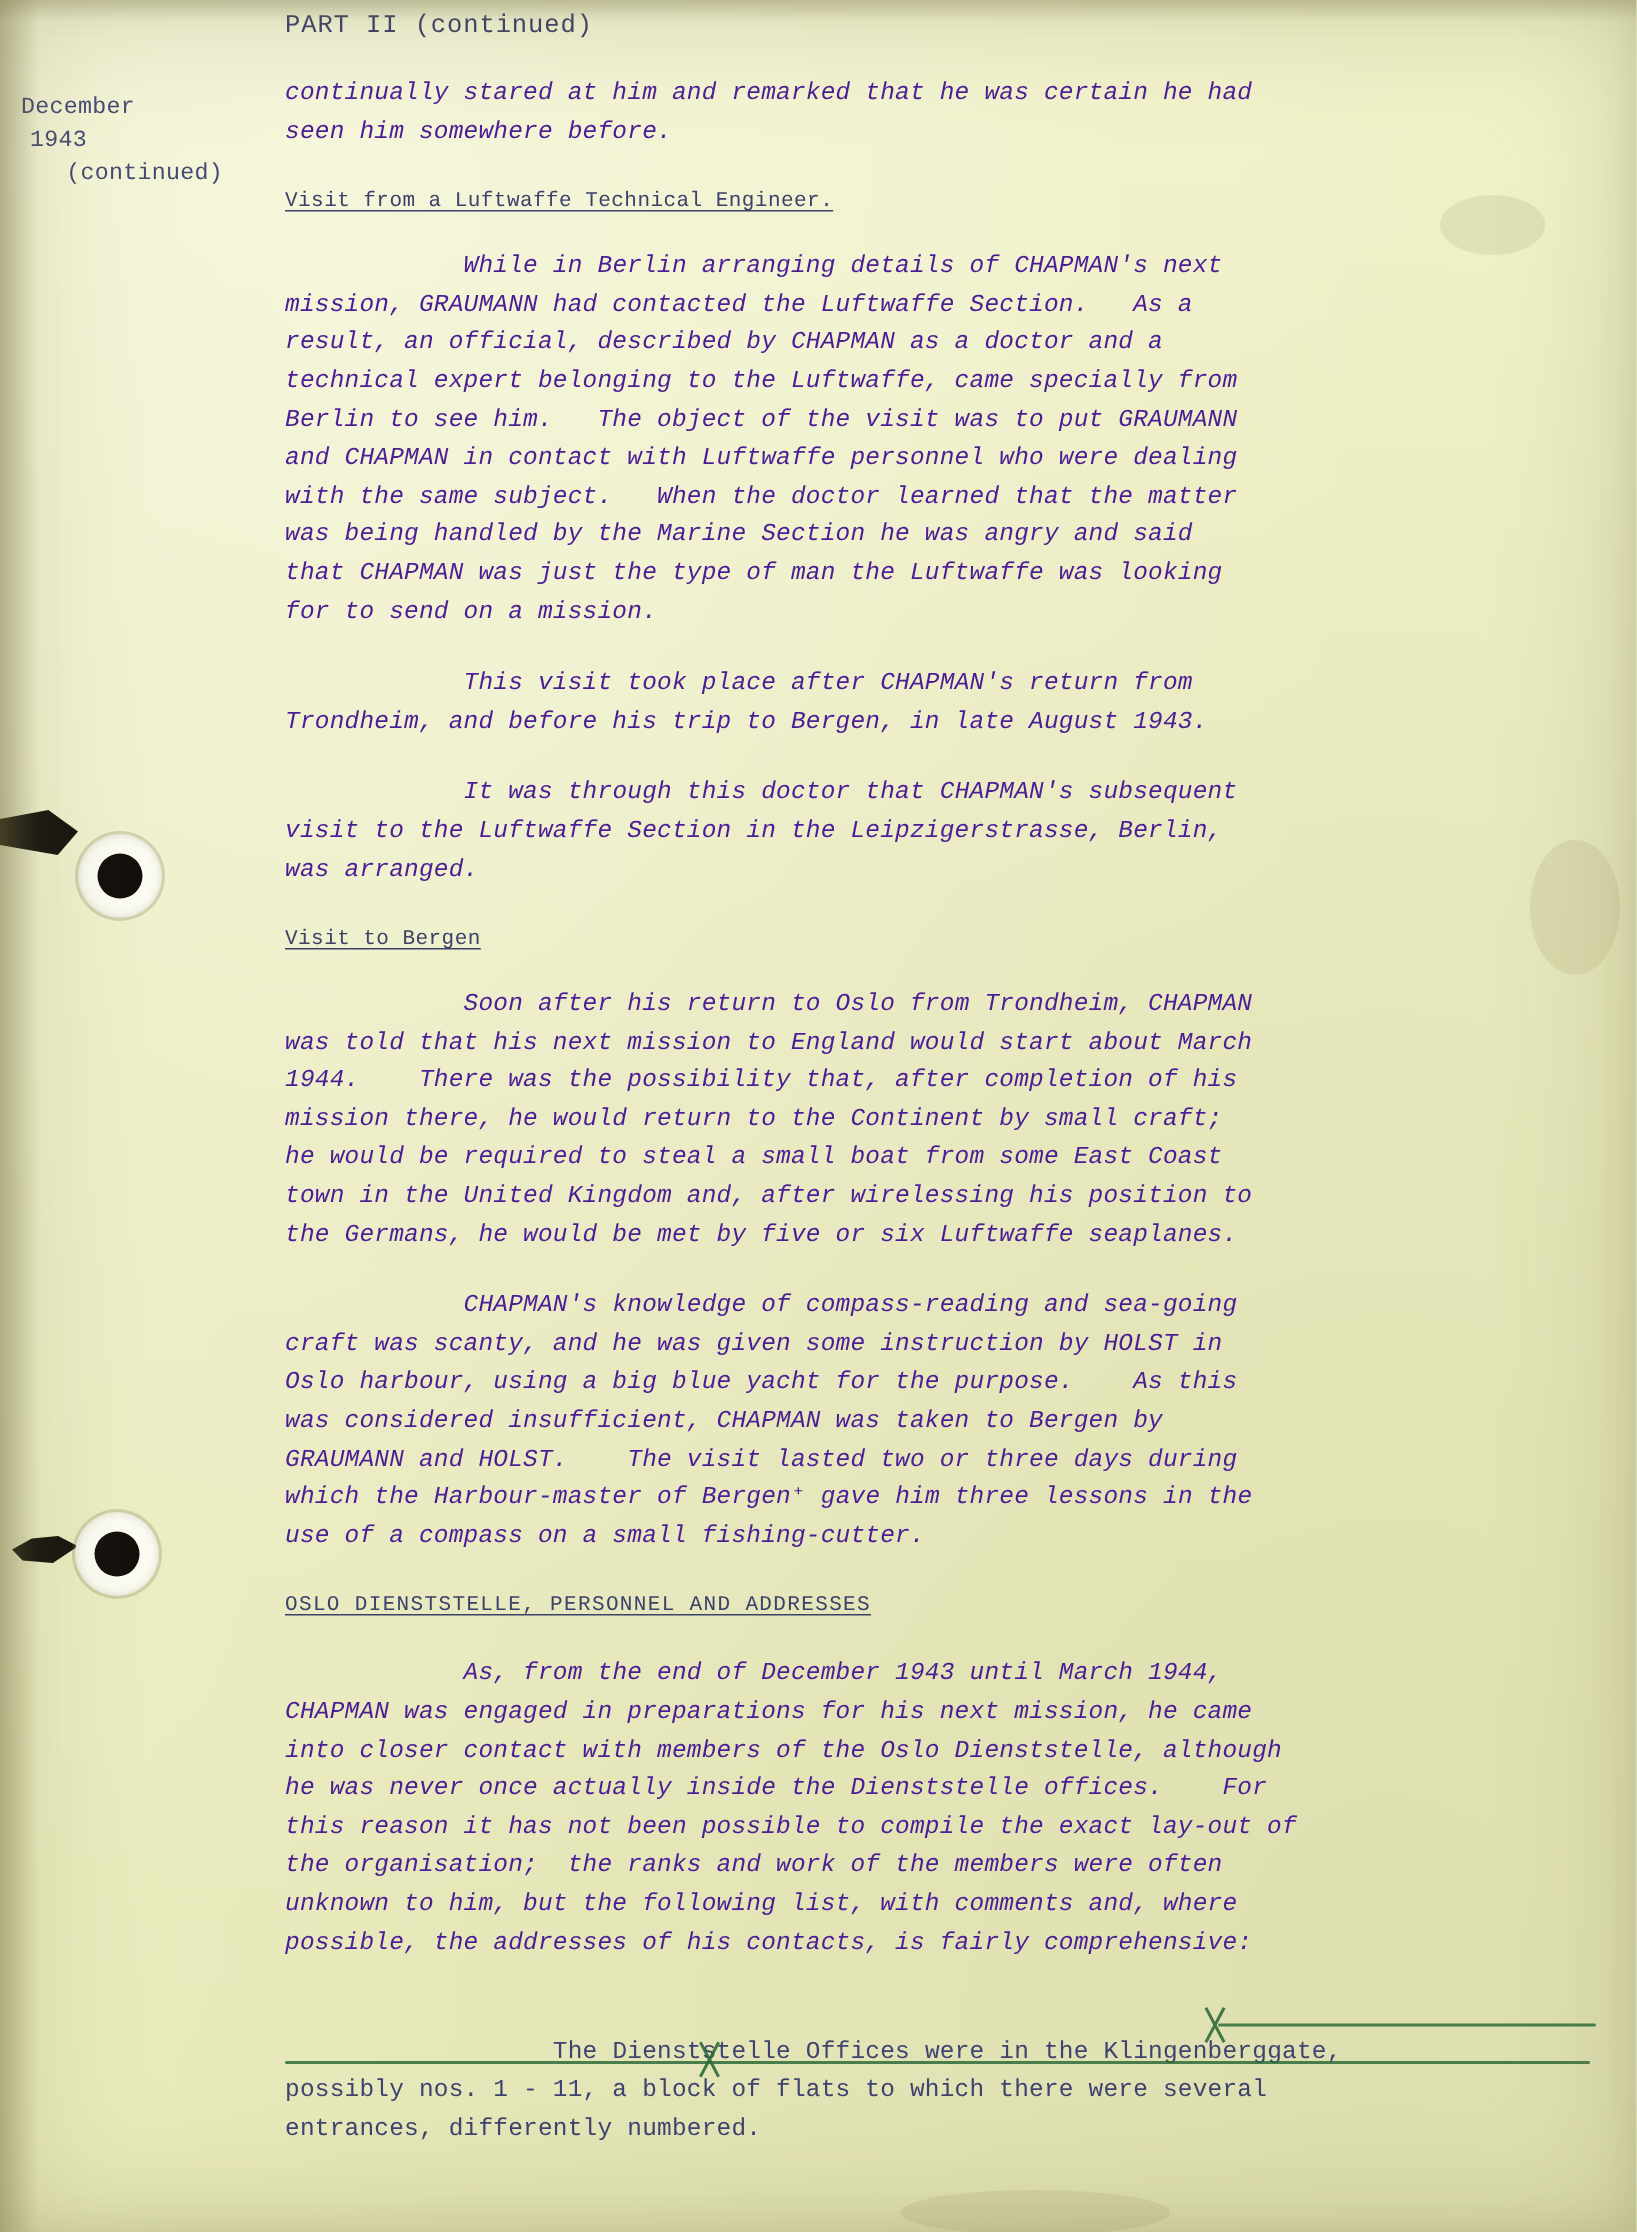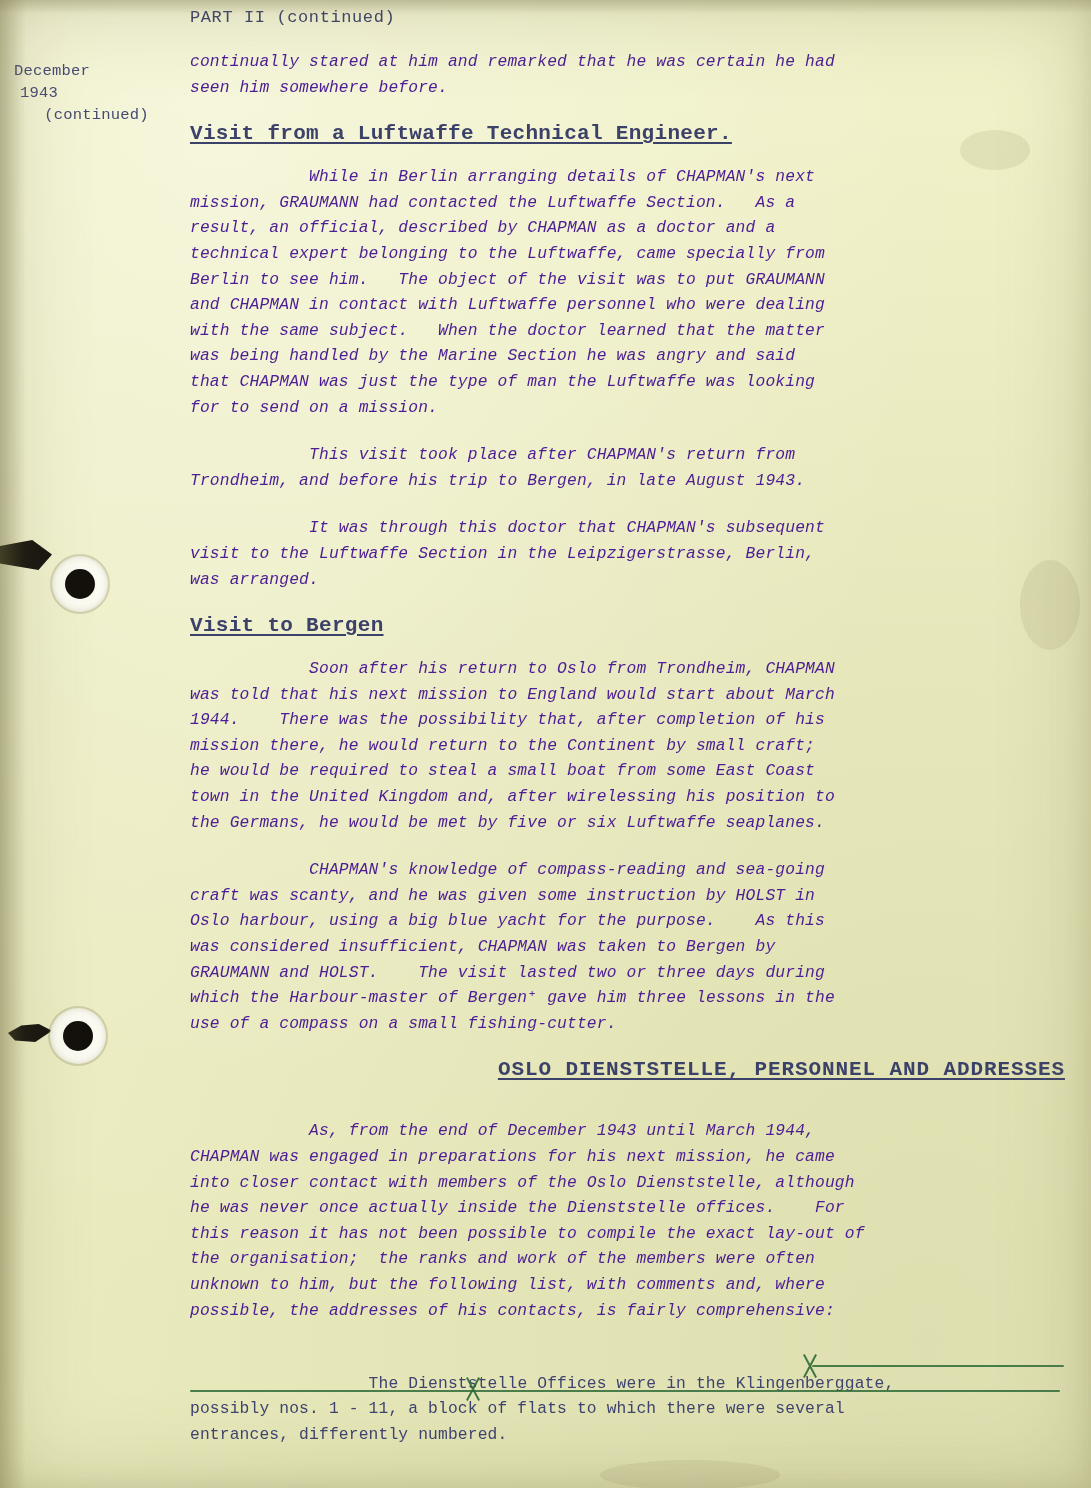--- a/index.html
+++ b/index.html
@@ -80,33 +80,33 @@
   p.para {
     font-size: 16.3px;
     line-height: 25.6px;
     margin: 0 0 22px 0;
     letter-spacing: 0.15px;
     color: #4c1d95;
     white-space: pre-wrap;
     font-style: italic;
   }
   h2.section {
-    font-size: 21px;
+    font-size: 14px;
     line-height: 24px;
     margin: 0 0 18px 0;
-    font-weight: bold;
+    font-weight: normal;
     text-decoration: underline;
     text-underline-offset: 3px;
     color: #3c4169;
     letter-spacing: 0.3px;
   }
   h2.section.center {
-    text-align: right;
+    text-align: left;
     margin-top: 6px;
-    margin-bottom: 36px;
+    margin-bottom: 20px;
     letter-spacing: 0.9px;
   }
 
   .final-block {
     font-size: 16.3px;
     line-height: 25.6px;
     letter-spacing: 0.15px;
     color: #3e4370;
     white-space: pre-wrap;
     position: relative;

